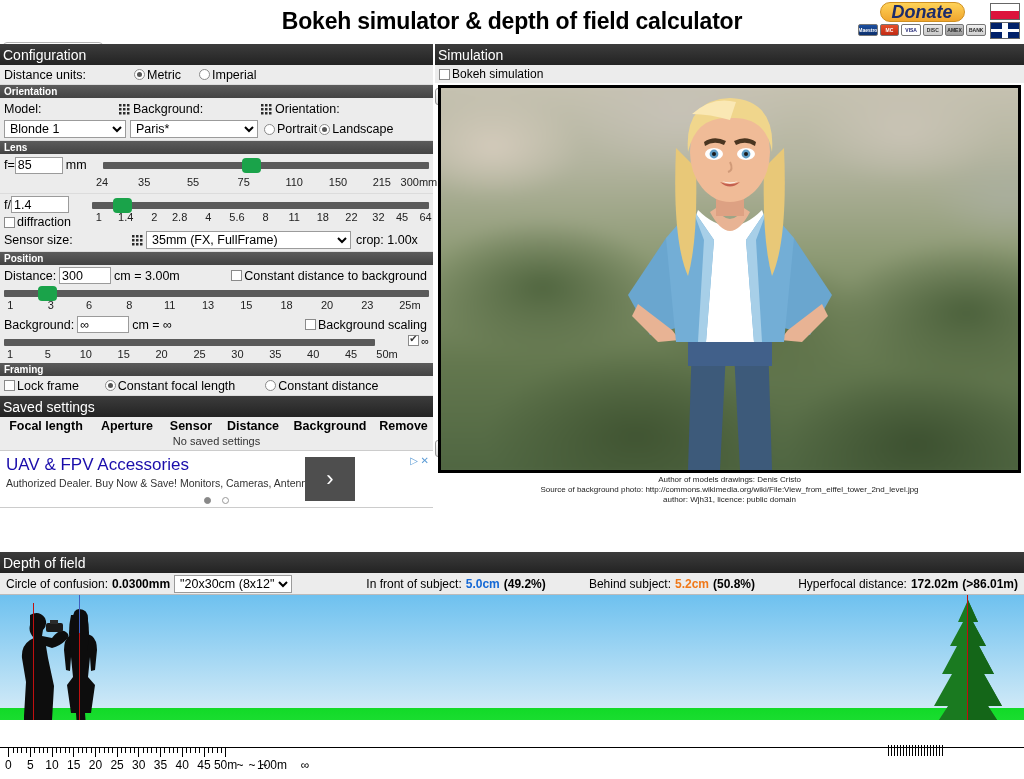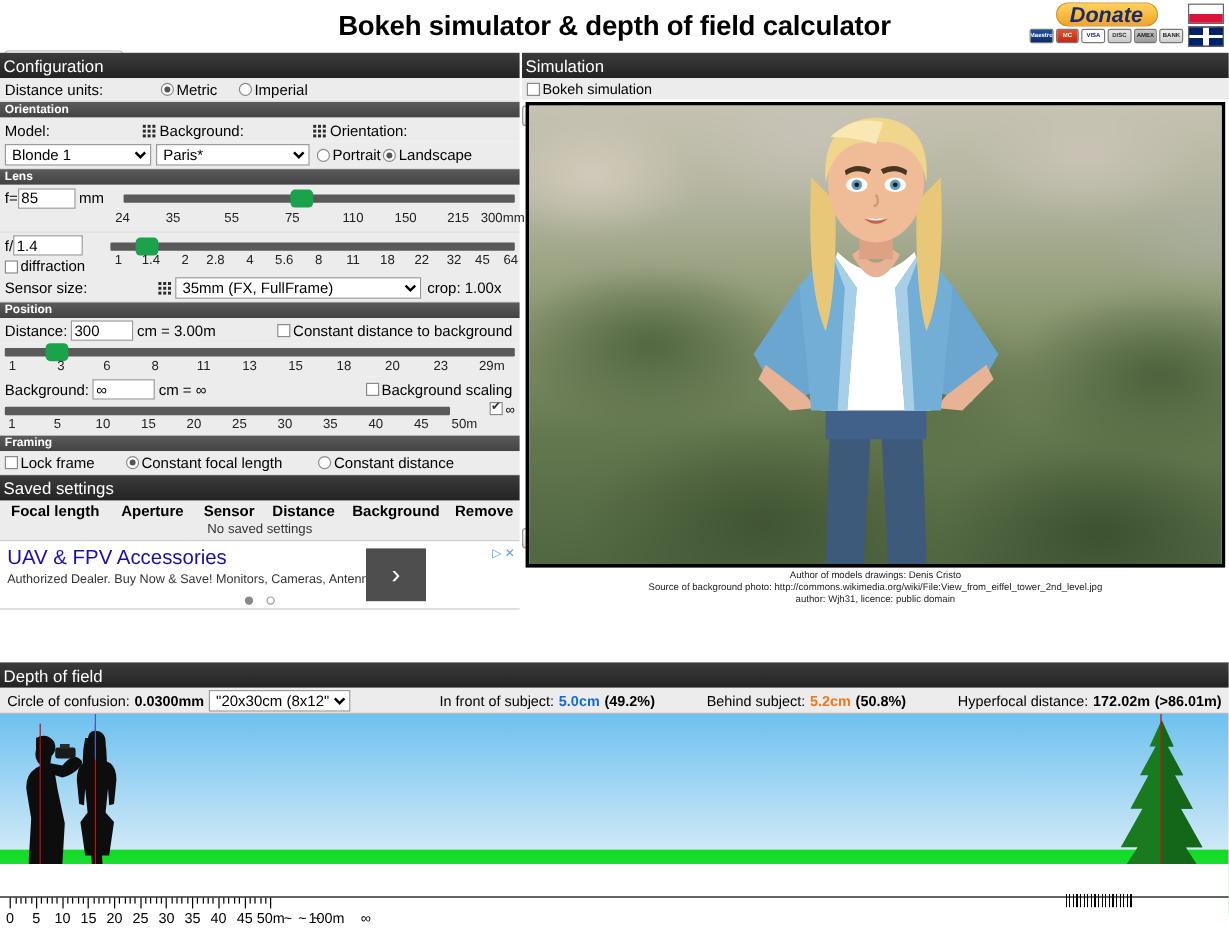--- a/index.html
+++ b/index.html
@@ -373,21 +373,21 @@
             <span style="left: 1.5%;">1</span>
             <span style="left: 11%;">3</span>
             <span style="left: 20%;">6</span>
             <span style="left: 29.5%;">8</span>
             <span style="left: 39%;">11</span>
             <span style="left: 48%;">13</span>
             <span style="left: 57%;">15</span>
             <span style="left: 66.5%;">18</span>
             <span style="left: 76%;">20</span>
             <span style="left: 85.5%;">23</span>
-            <span style="left: 95.5%;">29m</span>
+            <span style="left: 95.5%;">25m</span>
           </span>
       </span>
     </div>
 
     <div class="row" style="border:none">
       <span>Background:</span>
       <input class="txt" style="width: 52px; margin-left: 3px;" value="∞">
       <span style="margin-left:3px">cm = ∞</span>
       <span class="radlbl" style="margin-left:auto;margin-right:2px">
         <span class="chk"></span>

